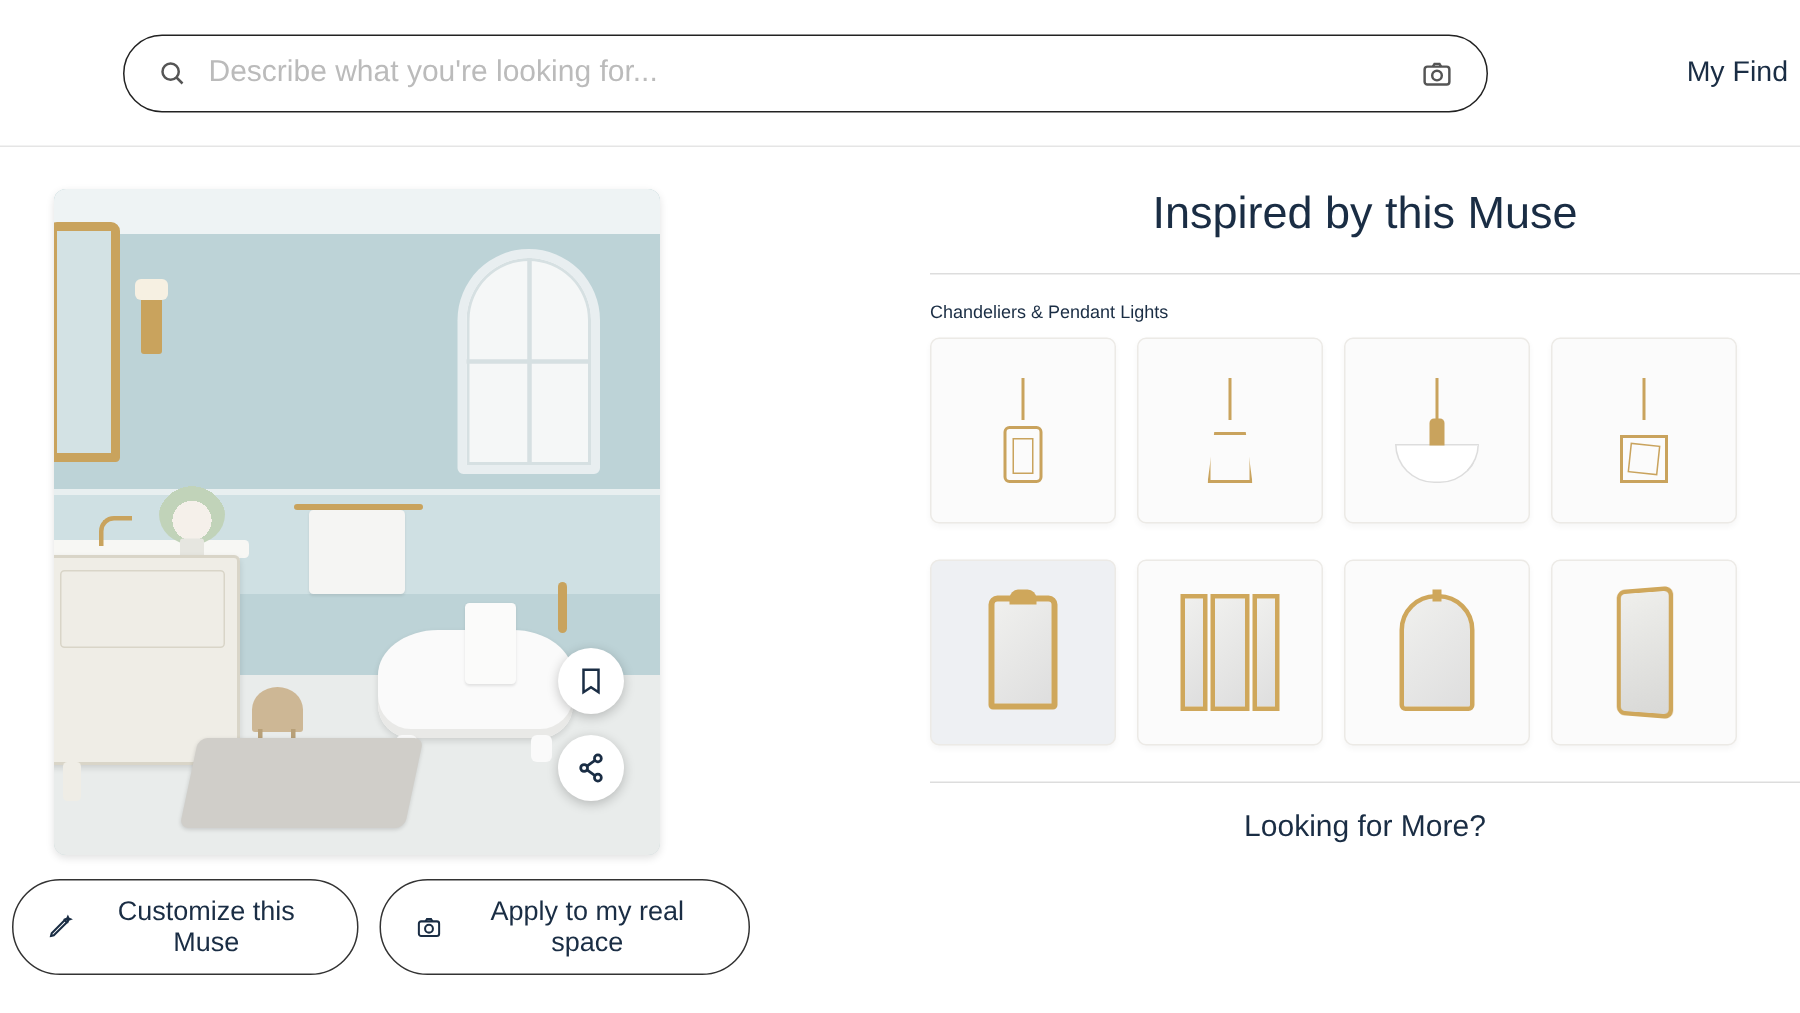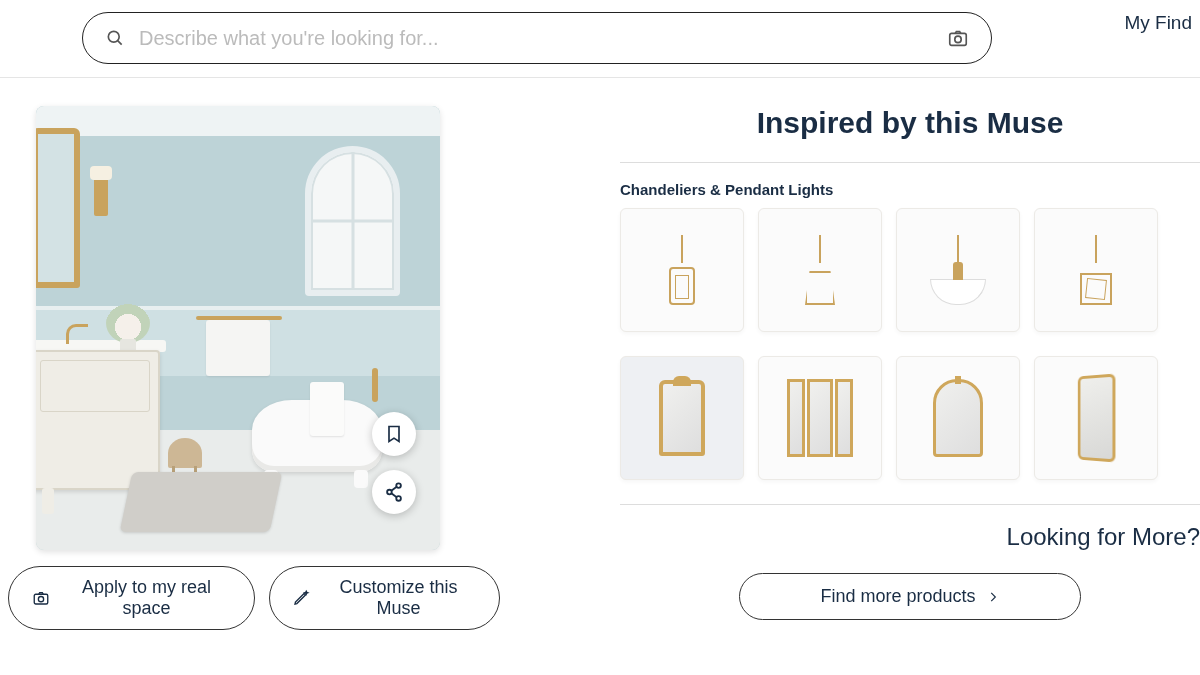--- a/index.html
+++ b/index.html
@@ -1,17 +1,17 @@
 <!DOCTYPE html>
 <html><head>
 <meta charset="utf-8">
 <style>
   * { box-sizing: border-box; margin: 0; padding: 0; }
   body { font-family: -apple-system, BlinkMacSystemFont, "Segoe UI", Helvetica, Arial, sans-serif; background: #fff; width: 1200px; height: 675px; overflow: hidden; color: #1a2d44; }
-  .header { display: flex; align-items: flex-start; padding: 12px 0; border-bottom: 1px solid #e5e5e5; height: 78px; }
+  .header { display: flex; align-items: center; padding: 12px 0; border-bottom: 1px solid #e5e5e5; height: 98px; }
   .search-wrap { margin-left: 82px; flex: 0 0 910px; }
   .search-bar { display: flex; align-items: center; border: 1px solid #222; border-radius: 999px; padding: 10px 22px; height: 52px; gap: 14px; }
   .search-bar input { flex: 1; border: none; outline: none; font-size: 20px; color: #333; background: transparent; }
   .search-bar input::placeholder { color: #bbb; font-weight: 300; }
   .nav-link { margin-left: auto; margin-right: 0; padding-right: 8px; font-size: 19px; color: #1a2d44; white-space: nowrap; cursor: pointer; }
   .main { display: flex; padding-top: 28px; }
   .left-col { flex: 0 0 500px; padding-left: 36px; position: relative; }
   .muse-image { width: 404px; height: 444px; border-radius: 8px; background: linear-gradient(180deg,#c9dadd 0%, #b8ccd0 35%, #d7dfe1 75%, #e8e6e2 100%); position: relative; overflow: hidden; box-shadow: 0 2px 6px rgba(0,0,0,.12); }
   
   .scene-wall { position:absolute; inset:0; background:#bdd3d7; }
@@ -40,23 +40,23 @@
   .scene-towelbar{position:absolute;top:210px;left:160px;width:86px;height:4px;background:#c9a35d;border-radius:2px;}
   .scene-towels2{position:absolute;top:214px;left:170px;width:64px;height:56px;background:#f5f5f3;border-radius:3px;box-shadow:0 1px 2px rgba(0,0,0,.08);}
   .scene-stool{position:absolute;bottom:82px;left:132px;width:34px;height:30px;border-radius:50% 50% 2px 2px;background:#cdb795;}
   .scene-stool::after{content:"";position:absolute;bottom:-16px;left:4px;width:3px;height:18px;background:#b8a078;box-shadow: 22px 0 0 #b8a078;}
   .float-btn { position:absolute; right:24px; width:44px; height:44px; background:#fff; border-radius:50%; box-shadow:0 2px 8px rgba(0,0,0,.22); display:flex; align-items:center; justify-content:center; cursor:pointer; }
   .float-save { bottom:94px; }
   .float-share { bottom:36px; }
   .action-row { display:flex; gap:14px; margin-top:16px; margin-left:-28px;}
   .pill-btn { display:flex; align-items:center; gap:10px; border:1px solid #333; border-radius:999px; padding:10px 22px; font-size:18px; background:#fff; cursor:pointer; color:#1a2d44;}
   .right-col { flex:1; padding-left:120px; padding-right:0; }
-  .inspired-title { font-size:30px; font-weight:700; text-align:center; margin-bottom:22px; color:#1a2d44;}
+  .inspired-title { font-size:30px; font-weight:400; text-align:center; margin-bottom:22px; color:#1a2d44;}
   .divider { border:none; border-top:1px solid #ddd; margin:8px 0 18px 0; }
-  .cat-title { font-size:15px; font-weight:700; margin-bottom:10px; color:#1a2d44;}
+  .cat-title { font-size:12px; font-weight:400; margin-bottom:10px; color:#1a2d44;}
   .product-row { display:flex; gap:14px; margin-bottom:24px; }
   .product-card { flex:0 0 124px; height:124px; background:#fbfbfb; border:1px solid #eceae6; border-radius:6px; display:flex; align-items:center; justify-content:center; cursor:pointer; box-shadow: 0 2px 4px rgba(0,0,0,.04);}
   .product-card.selected { background:#eef0f3; }
   
   .pendant { width:36px; height:70px; position:relative;}
   .pendant .cord{position:absolute;top:0;left:50%;width:2px;height:28px;background:#c9a35d;transform:translateX(-50%);}
   .pendant .body{position:absolute;bottom:0;left:50%;transform:translateX(-50%);}
   .lantern1{width:26px;height:38px;border:2px solid #c9a35d;border-radius:4px;}
   .lantern1::after{content:"";position:absolute;top:6px;left:4px;right:4px;bottom:4px;border:1px solid #c9a35d;}
   .lantern2{width:30px;height:34px;border:2px solid #c9a35d;clip-path: polygon(15% 0,85% 0,100% 100%,0 100%);}
@@ -66,21 +66,21 @@
   .lantern3::after{content:"";position:absolute;inset:4px;border:1px solid #c9a35d;transform:rotate(6deg);}
   .mirror{position:relative;}
   .m1{width:46px;height:76px;border:4px solid #cfa75b;border-radius:6px 6px 3px 3px;background:linear-gradient(135deg,#f0f0ee,#dedede);}
   .m1::before{content:"";position:absolute;top:-8px;left:50%;width:18px;height:10px;background:#cfa75b;border-radius:6px 6px 0 0;transform:translateX(-50%);}
   .m2{width:66px;height:78px;display:flex;gap:2px;}
   .m2 span{flex:1;border:3px solid #cfa75b;background:linear-gradient(135deg,#f0f0ee,#dedede);}
   .m2 span:first-child,.m2 span:last-child{flex:.6;}
   .m3{width:50px;height:78px;border:3px solid #cfa75b;border-radius:24px 24px 4px 4px;background:linear-gradient(135deg,#f0f0ee,#dedede);}
   .m3::before{content:"";position:absolute;top:-6px;left:50%;width:6px;height:8px;background:#cfa75b;transform:translateX(-50%);}
   .m4{width:40px;height:86px;border:3px solid #cfa75b;border-radius:6px;background:linear-gradient(160deg,#efefec,#d8d8d6);transform: perspective(200px) rotateY(-20deg);}
-  .looking-title{font-size:24px;font-weight:400;text-align:right;margin-top:10px;color:#1a2d44;}
+  .looking-title{font-size:20px;font-weight:400;text-align:center;margin-top:10px;color:#1a2d44;}
   .find-more-wrap { display:flex; justify-content:center; margin-top:18px;}
   .find-more-btn { display:flex; align-items:center; gap:10px; border:1px solid #333; border-radius:999px; padding:12px 80px; font-size:18px; background:#fff; cursor:pointer; color:#1a2d44; position:relative; top:4px;}
   svg { display:block; }
 </style>
 </head>
 <body>
 
 <div class="header">
   <div class="search-wrap">
     <div class="search-bar">
@@ -139,37 +139,37 @@
               <circle cx="17" cy="19" r="2.5"></circle>
               <line x1="9.1" y1="10.6" x2="14.9" y2="6.4"></line>
               <line x1="9.1" y1="13.4" x2="14.9" y2="17.6"></line>
             </svg>
         </span>
       </div>
     </div>
     <div class="action-row">
       <button class="pill-btn">
         <span>
+          <svg width="18" height="18" viewBox="0 0 24 24" fill="none" stroke="#1a2d44" stroke-width="1.8">
+              <path d="M4 20l2.5-.6L18 7.9l-1.9-1.9L4.6 17.5 4 20z"></path>
+              <path d="M19 3l.7 1.5L21 5l-1.3.5L19 7l-.7-1.5L17 5l1.3-.5L19 3z"></path>
+            </svg>
+        </span>
+        <span>Customize this Muse</span>
+      </button>
+      <button class="pill-btn">
+        <span>
           <svg width="20" height="18" viewBox="0 0 24 24" fill="none" stroke="#1a2d44" stroke-width="1.8">
               <rect x="3" y="7" width="18" height="13" rx="2"></rect>
               <circle cx="12" cy="13.5" r="3.5"></circle>
               <path d="M9 7l1.2-2h3.6L15 7"></path>
             </svg>
         </span>
         <span>Apply to my real space</span>
       </button>
-      <button class="pill-btn">
-        <span>
-          <svg width="18" height="18" viewBox="0 0 24 24" fill="none" stroke="#1a2d44" stroke-width="1.8">
-              <path d="M4 20l2.5-.6L18 7.9l-1.9-1.9L4.6 17.5 4 20z"></path>
-              <path d="M19 3l.7 1.5L21 5l-1.3.5L19 7l-.7-1.5L17 5l1.3-.5L19 3z"></path>
-            </svg>
-        </span>
-        <span>Customize this Muse</span>
-      </button>
     </div>
   </div>
 
   <div class="right-col">
     <h2 class="inspired-title">Inspired by this Muse</h2>
     <hr class="divider">
 
     <div class="cat-title">Chandeliers &amp; Pendant Lights</div>
     <div class="product-row">
       <div class="product-card">
@@ -212,24 +212,14 @@
       <div class="product-card">
           <div class="mirror m3"></div>
         </div>
       <div class="product-card">
           <div class="mirror m4"></div>
         </div>
     </div>
 
     <hr class="divider">
     <h2 class="looking-title">Looking for More?</h2>
-    <div class="find-more-wrap">
-      <button class="find-more-btn">
-        <span>Find more products</span>
-        <span>
-          <svg width="14" height="14" viewBox="0 0 24 24" fill="none" stroke="#1a2d44" stroke-width="2">
-              <polyline points="9 5 16 12 9 19"></polyline>
-            </svg>
-        </span>
-      </button>
-    </div>
   </div>
 </div>
 
 </body></html>

